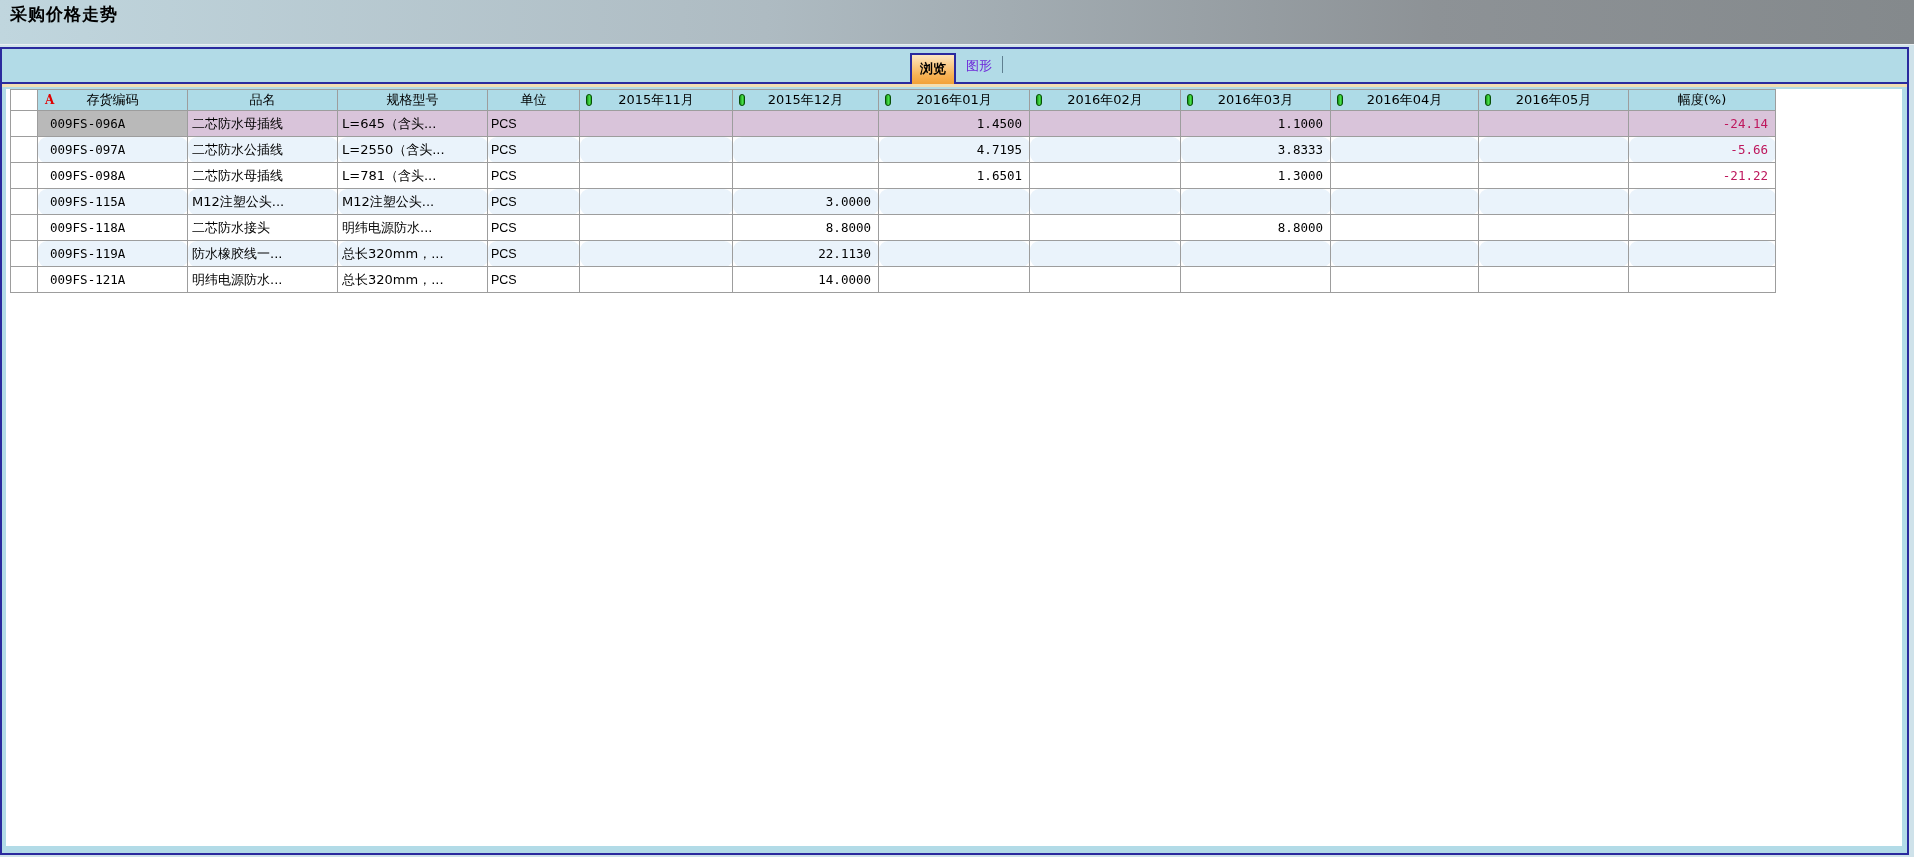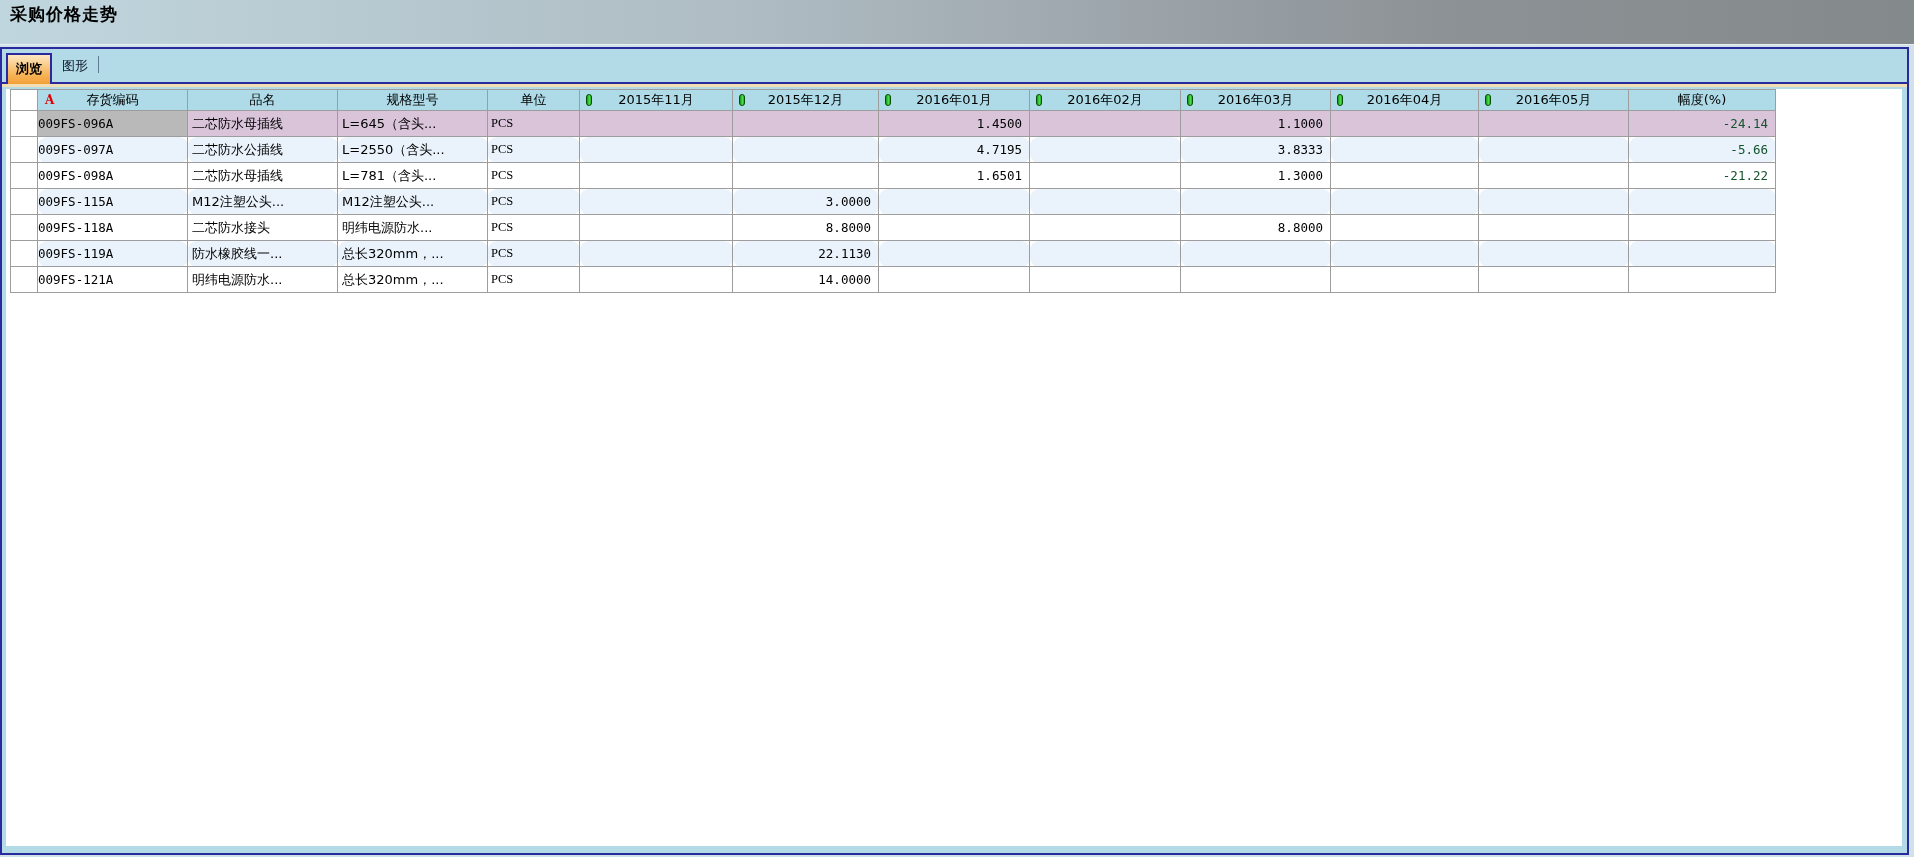--- a/index.html
+++ b/index.html
@@ -21,31 +21,31 @@
     margin:0 0 16px 10px; font-size:17px; font-weight:bold; letter-spacing:1px;
   }
   
   .panel {
     position:absolute; top:47px; left:0px; right:5px; bottom:2px;
     border:2px solid #2a2a9e;
     background:#b2dbe7;
   }
   .tab-bar {
     height:33px; display:flex; align-items:flex-end; padding-left:4px;
-    position:relative; z-index:3;
+    position:relative; z-index:3;justify-content:center;
   }
   .tab { cursor:default; }
   .tab.active {
     padding:5px 8px 6px 8px;
     background:linear-gradient(#fde7c2,#f7b254 70%,#f2a138);
     border:2px solid #2a2a9e; border-bottom:none;
     font-weight:bold; margin-bottom:-2px; position:relative; z-index:4;
   }
   .tab.inactive {
-    padding:5px 8px 7px 8px; margin-left:2px; color:#0f172a;
+    padding:5px 8px 7px 8px; margin-left:2px; color:#6d28d9;
   }
   .tab-sep { width:1px; height:17px; background:#5f7f90; margin:0 0 9px 2px; }
   .content {
     position:absolute; top:33px; left:0; right:0; bottom:0;
     border-top:2px solid #2a2a9e;
     background:#b2dbe7; z-index:2;
   }
   .tan-strip { height:3px; background:#f2deb2; }
   .page {
     position:absolute; top:5px; left:4px; right:5px; bottom:7px;
@@ -68,28 +68,28 @@
   .gicon {
     position:absolute; left:6px; top:4px; width:6px; height:12px;
     border:1px solid #084e08; border-radius:3px;
     background:linear-gradient(90deg,#149314,#4ce04c 60%,#1fae1f);
   }
   .sortA {
     position:absolute; left:7px; top:3px;
     color:#e00000; font-weight:bold; font-size:12px;
     font-family:"DejaVu Serif", serif;
   }
-  td.code { font-family:"DejaVu Sans Mono", monospace; font-size:12.5px; padding-left:0; }
+  td.code { font-family:"DejaVu Sans Mono", monospace; font-size:12.5px; padding-left:12px; }
   td.name, td.spec { padding-left:4px; font-size:13px; }
-  td.unit { font-family:Liberation Serif, serif; font-size:12.5px; padding-left:3px; }
+  td.unit { font-family:Liberation Sans, sans-serif; font-size:12.5px; padding-left:3px; }
   td.num, td.chg {
     text-align:right; padding-right:7px;
     font-family:"DejaVu Sans Mono", monospace; font-size:12.5px;
   }
-  td.chg { color:#14532d;margin-left:47px; }
+  td.chg { color:#be185d;margin-left:47px; }
   tr.alt td { background:#eaf3fb;border-radius:9px; }
   tr.alt td.ind { background:#ffffff; }
   tr.sel td { background:#d9c4da; }
   tr.sel td.ind { background:#ffffff; }
   tr.sel td.code { background:#b9b9b9; }
 </style>
 </head>
 <body>
 
 <div class="title-bar">

